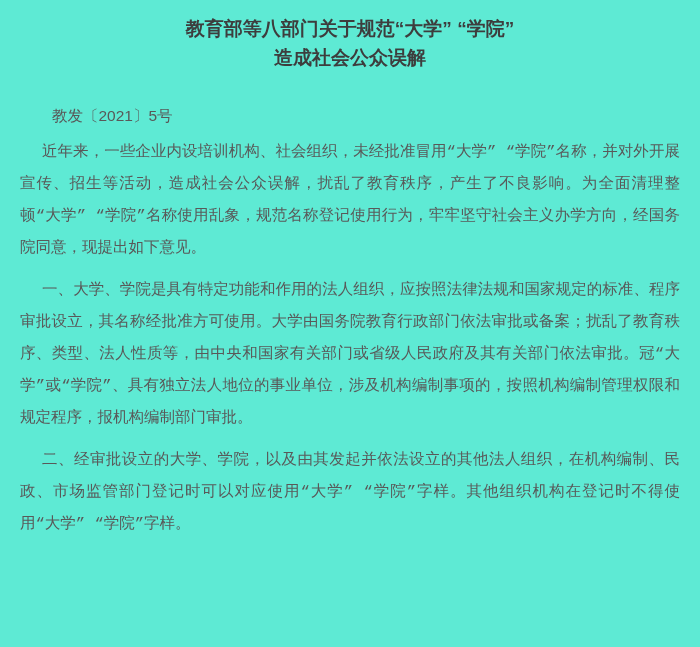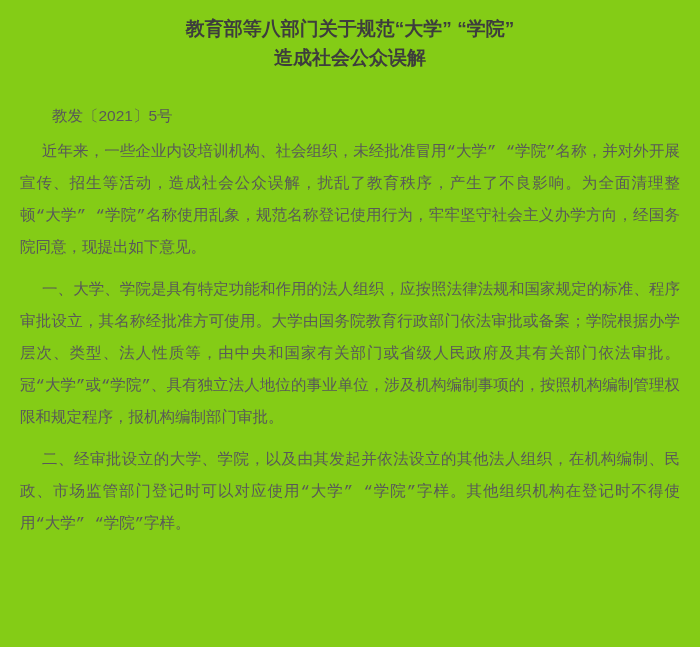--- a/index.html
+++ b/index.html
@@ -11,21 +11,21 @@
     width: 700px;
     height: 647px;
     overflow: hidden;
     font-family: "Liberation Sans", "DejaVu Sans", sans-serif;
   }
   .page {
     box-sizing: border-box;
     width: 700px;
     height: 647px;
     padding: 14px 20px 0 20px;
-    background: #84cc16;
+    background: #5eead4;
   }
   .doc-title {
     text-align: center;
     color: #3d3d3d;
     font-weight: bold;
     font-size: 19px;
     line-height: 29px;
     margin: 0;
   }
   .doc-number {
@@ -58,17 +58,17 @@
   <h1 class="doc-title">
     <span>教育部等八部门关于规范“大学” “学院”</span><br>
     <span>造成社会公众误解</span>
   </h1>
 
   <div class="doc-number body-text" style="line-height:20px;margin-left:32px;">教发〔2021〕5号</div>
 
 
   <p class="body-text para">近年来，一些企业内设培训机构、社会组织，未经批准冒用“大学” “学院”名称，并对外开展宣传、招生等活动，造成社会公众误解，扰乱了教育秩序，产生了不良影响。为全面清理整顿“大学” “学院”名称使用乱象，规范名称登记使用行为，牢牢坚守社会主义办学方向，经国务院同意，现提出如下意见。</p>
 
-  <p class="body-text para">一、大学、学院是具有特定功能和作用的法人组织，应按照法律法规和国家规定的标准、程序审批设立，其名称经批准方可使用。大学由国务院教育行政部门依法审批或备案；学院根据办学层次、类型、法人性质等，由中央和国家有关部门或省级人民政府及其有关部门依法审批。冠“大学”或“学院”、具有独立法人地位的事业单位，涉及机构编制事项的，按照机构编制管理权限和规定程序，报机构编制部门审批。</p>
+  <p class="body-text para">一、大学、学院是具有特定功能和作用的法人组织，应按照法律法规和国家规定的标准、程序审批设立，其名称经批准方可使用。大学由国务院教育行政部门依法审批或备案；扰乱了教育秩序、类型、法人性质等，由中央和国家有关部门或省级人民政府及其有关部门依法审批。冠“大学”或“学院”、具有独立法人地位的事业单位，涉及机构编制事项的，按照机构编制管理权限和规定程序，报机构编制部门审批。</p>
 
   <p class="body-text para">二、经审批设立的大学、学院，以及由其发起并依法设立的其他法人组织，在机构编制、民政、市场监管部门登记时可以对应使用“大学” “学院”字样。其他组织机构在登记时不得使用“大学” “学院”字样。</p>
 
 </div>
 
 </body></html>

